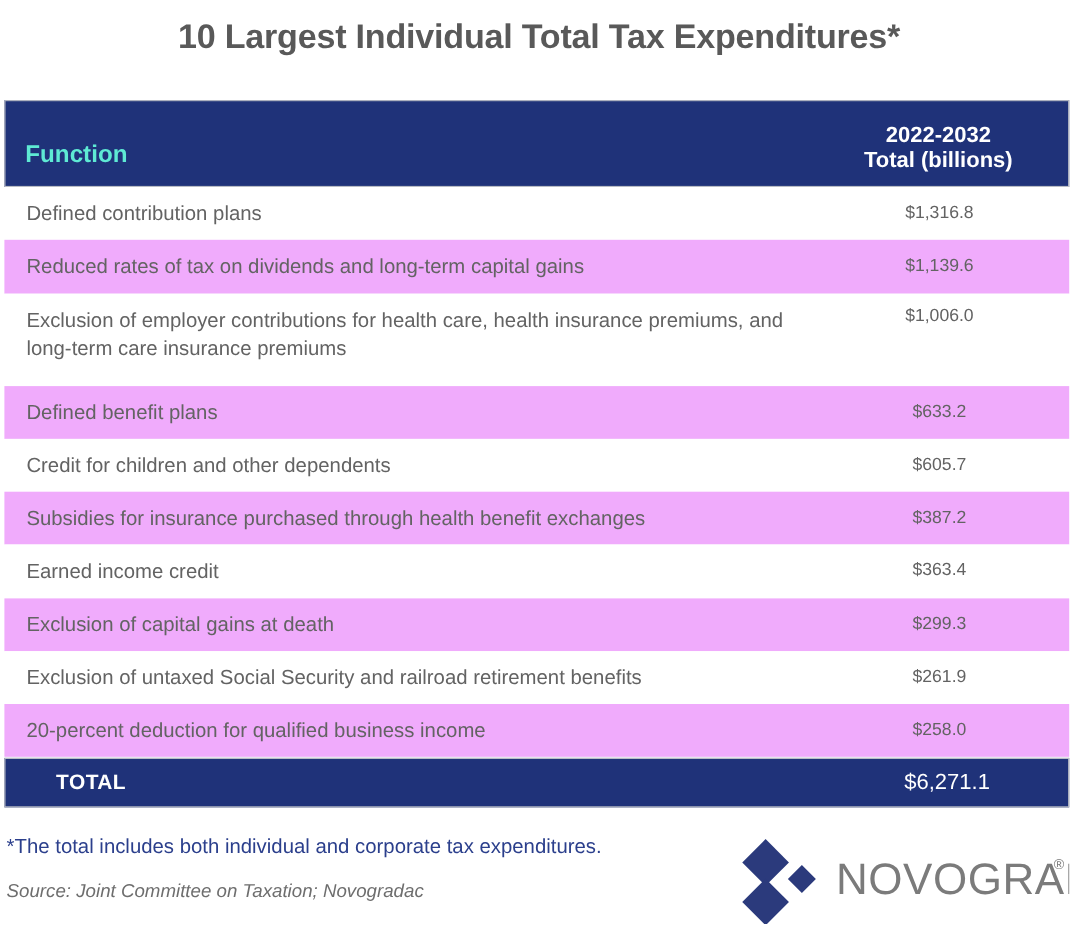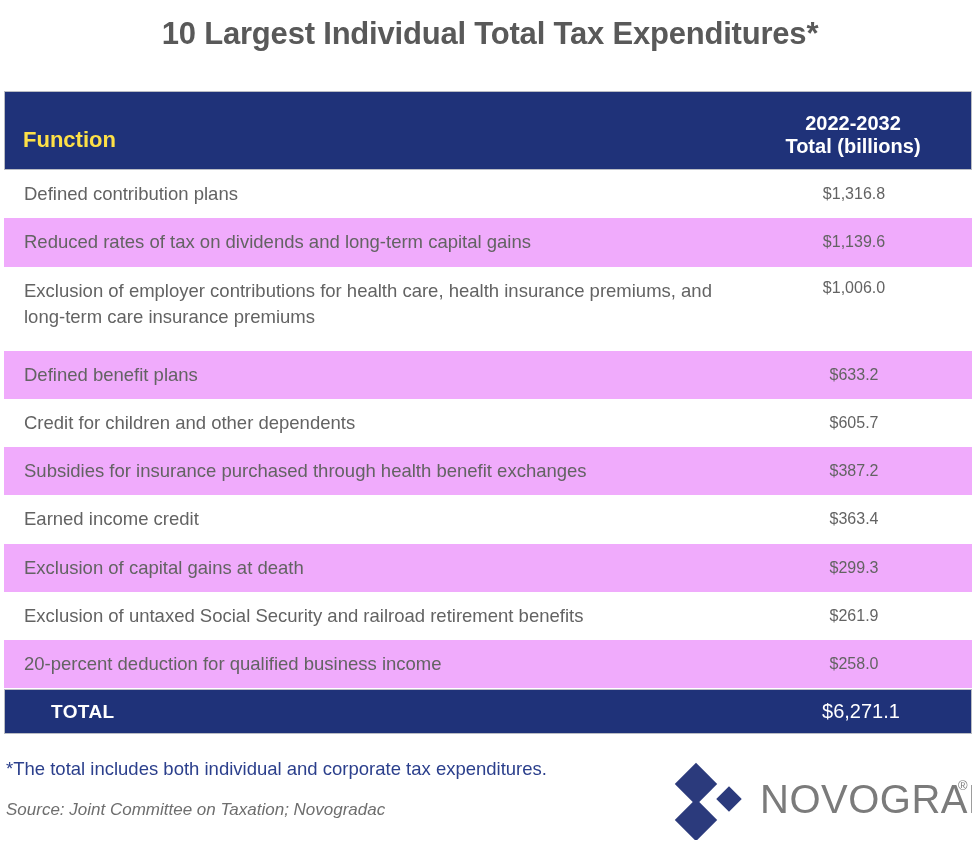--- a/index.html
+++ b/index.html
@@ -24,21 +24,21 @@
   .table { position:absolute; left:4px; top:91px; width:968px; }
 
   .thead {
     display:flex; align-items:flex-end;
     background:#1f3279;
     border:1px solid #b9bcc4;
     box-sizing:border-box;
     height:79px;
   }
   .thead .c-func {
-    flex:1 1 auto; color:#fde047; font-size:22px; font-weight:bold;
+    flex:1 1 auto; color:#5eead4; font-size:22px; font-weight:bold;
     padding:0 0 16px 18px;
   }
   .thead .c-val {
     flex:0 0 220px; color:#ffffff; font-size:20px; font-weight:bold;
     text-align:center; line-height:1.12; padding:0 8px 12px 8px;
   }
 
   .row {
     display:flex; align-items:center;
     min-height:46px;

